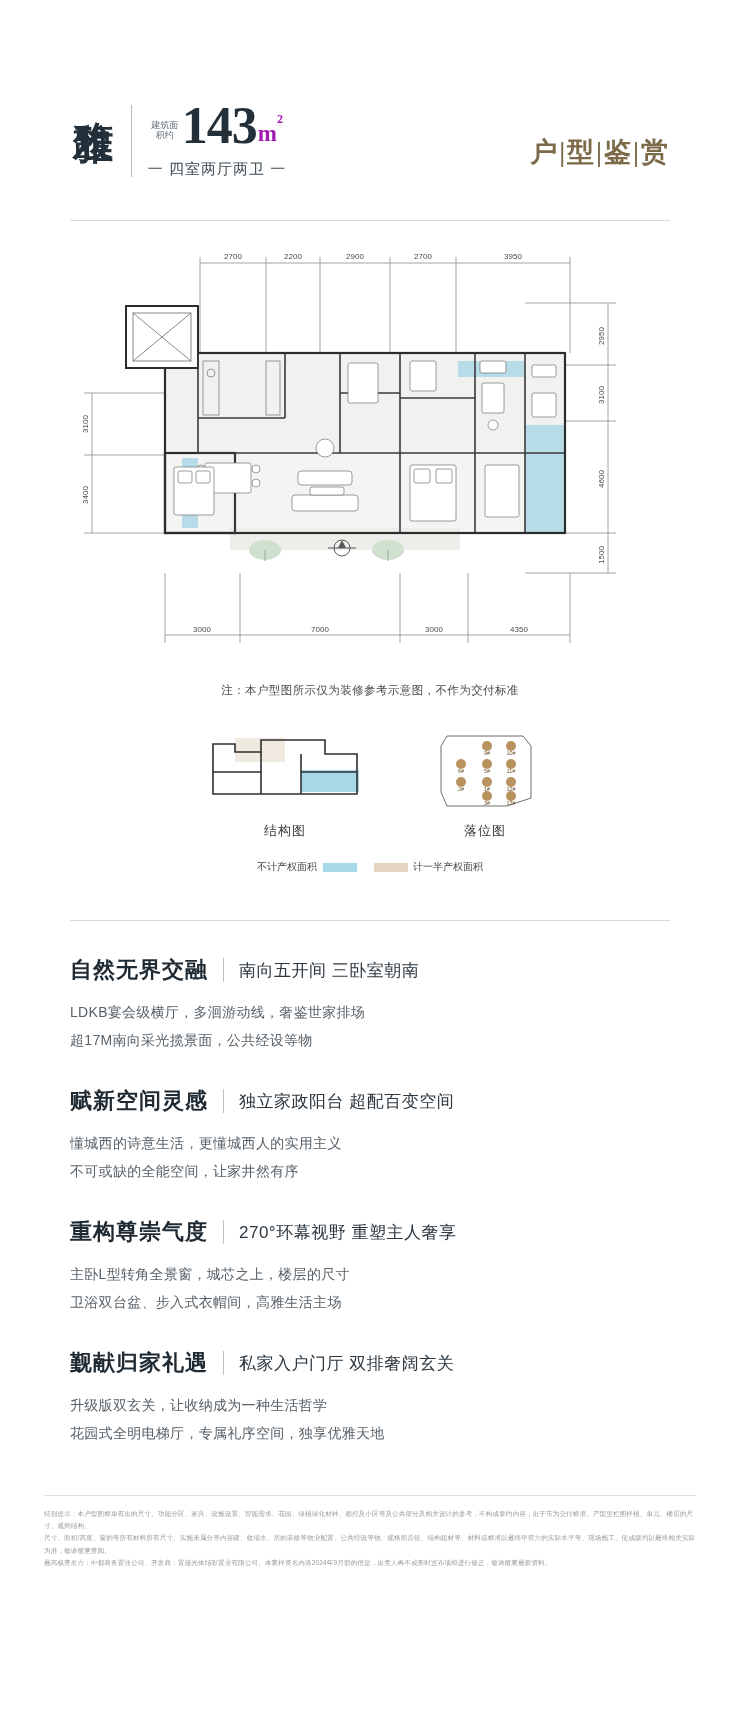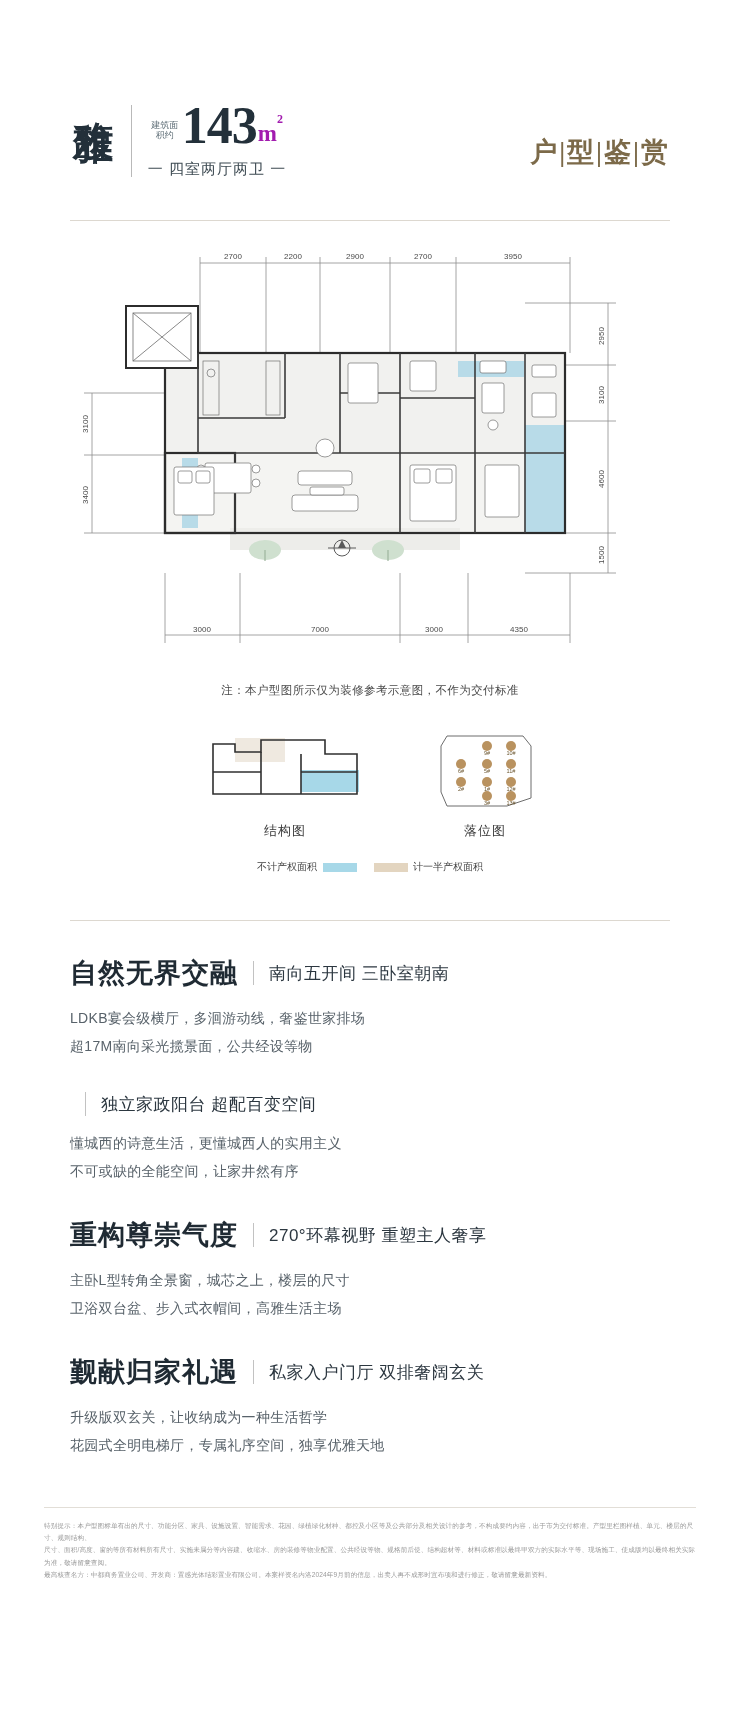--- a/index.html
+++ b/index.html
@@ -60,21 +60,21 @@
   .legend .sw { display:inline-block; width:34px; height:9px; vertical-align:middle; margin-right:5px; }
   .legend .item { display:flex; align-items:center; }
   .sec-divider { margin:46px 70px 0 70px; border-top:1px solid #ddd8d0; }
 
   
   .features { padding:34px 70px 0 70px; }
   .feature { margin-bottom:32px; }
   .f-head { display:flex; align-items:center; }
   .f-title {
     font-family:"Liberation Serif","DejaVu Serif",serif;
-    font-size:27px; font-weight:700; color:#1f2a33; letter-spacing:1px;
+    font-size:22px; font-weight:700; color:#1f2a33; letter-spacing:1px;
   }
   .f-bar { width:1px; height:24px; background:#c2c2c2; margin:0 15px; }
   .f-sub { font-size:17px; color:#2c3740; letter-spacing:0.5px; }
   .f-lines { margin-top:13px; }
   .f-line { font-size:14px; color:#58626a; line-height:2.0; letter-spacing:0.3px; }
 
   
   .footer { margin-top:26px; padding:16px 44px 26px 44px; }
   .foot-rule { border-top:1px solid #e2ded7; margin-bottom:12px; }
   .foot-line { font-size:6.6px; color:#9a9a9a; line-height:1.85; letter-spacing:0.1px; }
@@ -357,20 +357,21 @@
         <div class="f-sub">南向五开间 三卧室朝南</div>
       </div>
       <div class="f-lines">
         <div class="f-line">LDKB宴会级横厅，多洄游动线，奢鉴世家排场</div>
         <div class="f-line">超17M南向采光揽景面，公共经设等物</div>
       </div>
     </div>
 
     <div class="feature">
       <div class="f-head">
+        <div class="f-title">赋新空间灵感</div>
         <div class="f-bar"></div>
         <div class="f-sub">独立家政阳台 超配百变空间</div>
       </div>
       <div class="f-lines">
         <div class="f-line">懂城西的诗意生活，更懂城西人的实用主义</div>
         <div class="f-line">不可或缺的全能空间，让家井然有序</div>
       </div>
     </div>
 
     <div class="feature">

